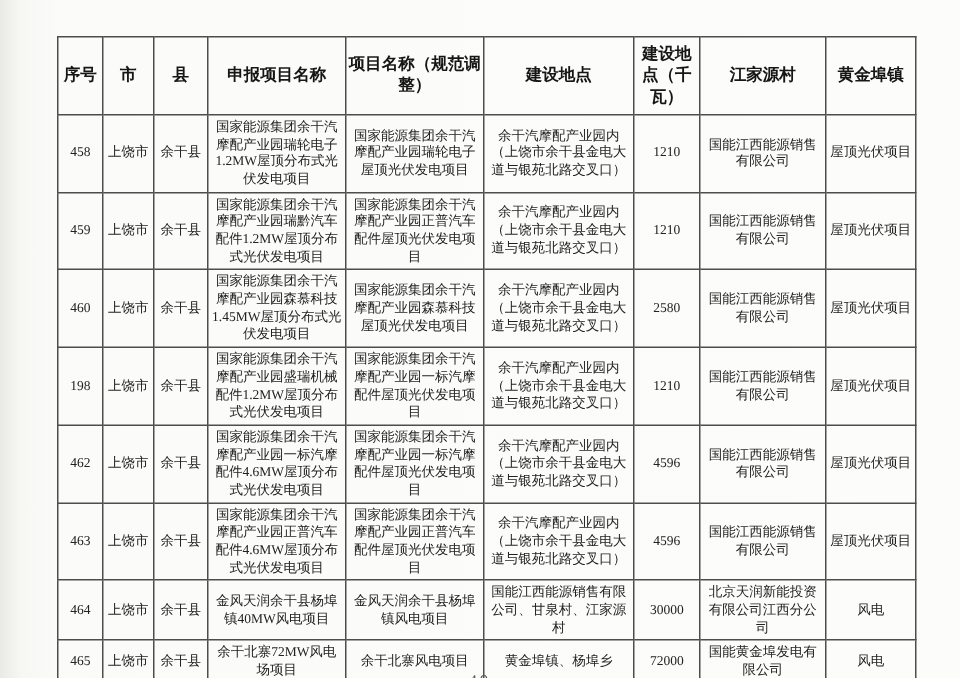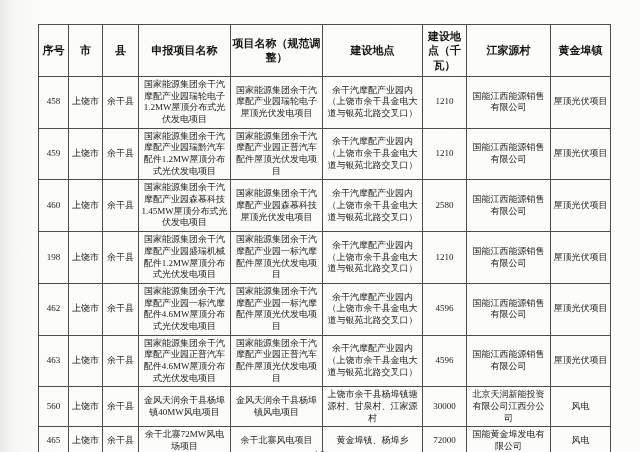--- a/index.html
+++ b/index.html
@@ -144,26 +144,26 @@
         <td>上饶市</td>
         <td>余干县</td>
         <td>国家能源集团余干汽摩配产业园正普汽车配件4.6MW屋顶分布式光伏发电项目</td>
         <td>国家能源集团余干汽摩配产业园正普汽车配件屋顶光伏发电项目</td>
         <td>余干汽摩配产业园内（上饶市余干县金电大道与银苑北路交叉口）</td>
         <td>4596</td>
         <td>国能江西能源销售有限公司</td>
         <td>屋顶光伏项目</td>
       </tr>
       <tr>
-        <td>560</td>
+        <td>464</td>
         <td>上饶市</td>
         <td>余干县</td>
         <td>金风天润余干县杨埠镇40MW风电项目</td>
         <td>金风天润余干县杨埠镇风电项目</td>
-        <td>上饶市余干县杨埠镇塘源村、甘泉村、江家源村</td>
+        <td>国能江西能源销售有限公司、甘泉村、江家源村</td>
         <td>30000</td>
         <td>北京天润新能投资有限公司江西分公司</td>
         <td>风电</td>
       </tr>
       <tr>
         <td>465</td>
         <td>上饶市</td>
         <td>余干县</td>
         <td>余干北寨72MW风电场项目</td>
         <td>余干北寨风电项目</td>

